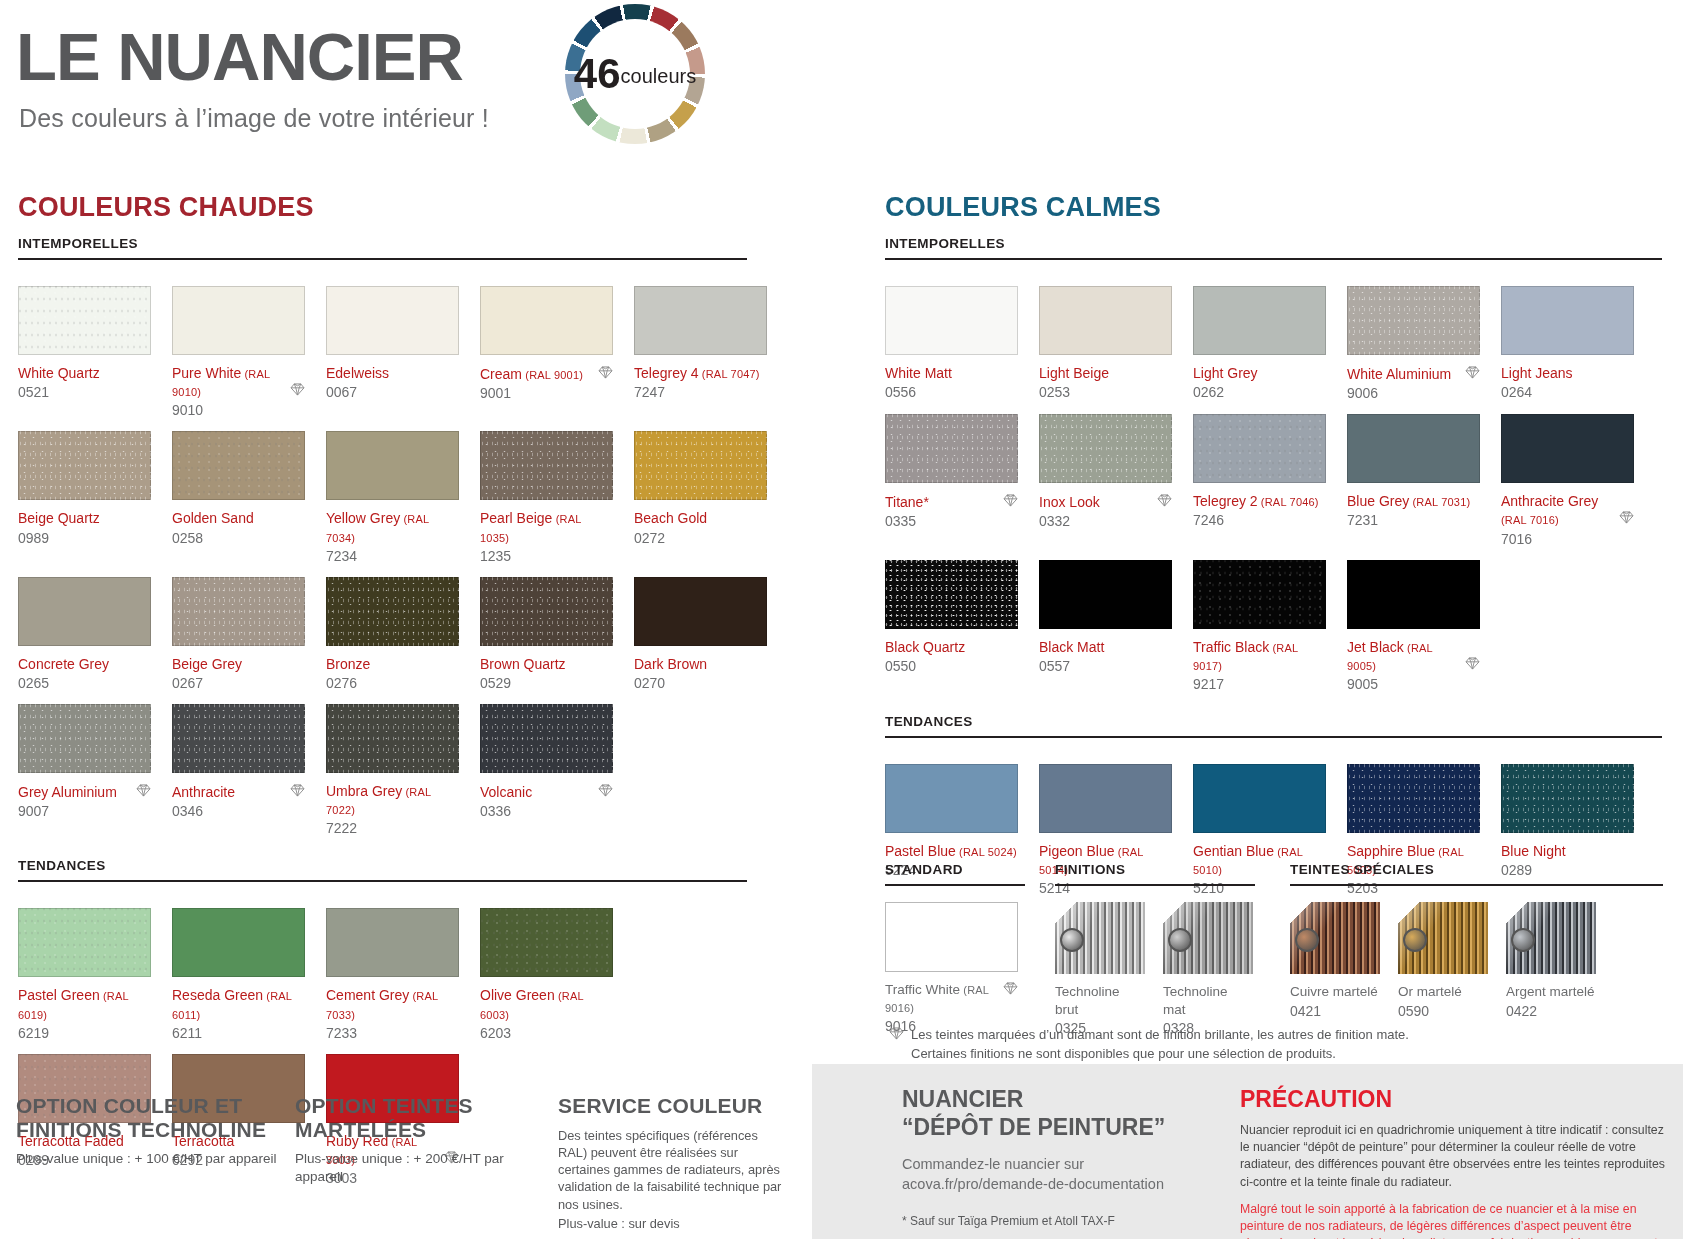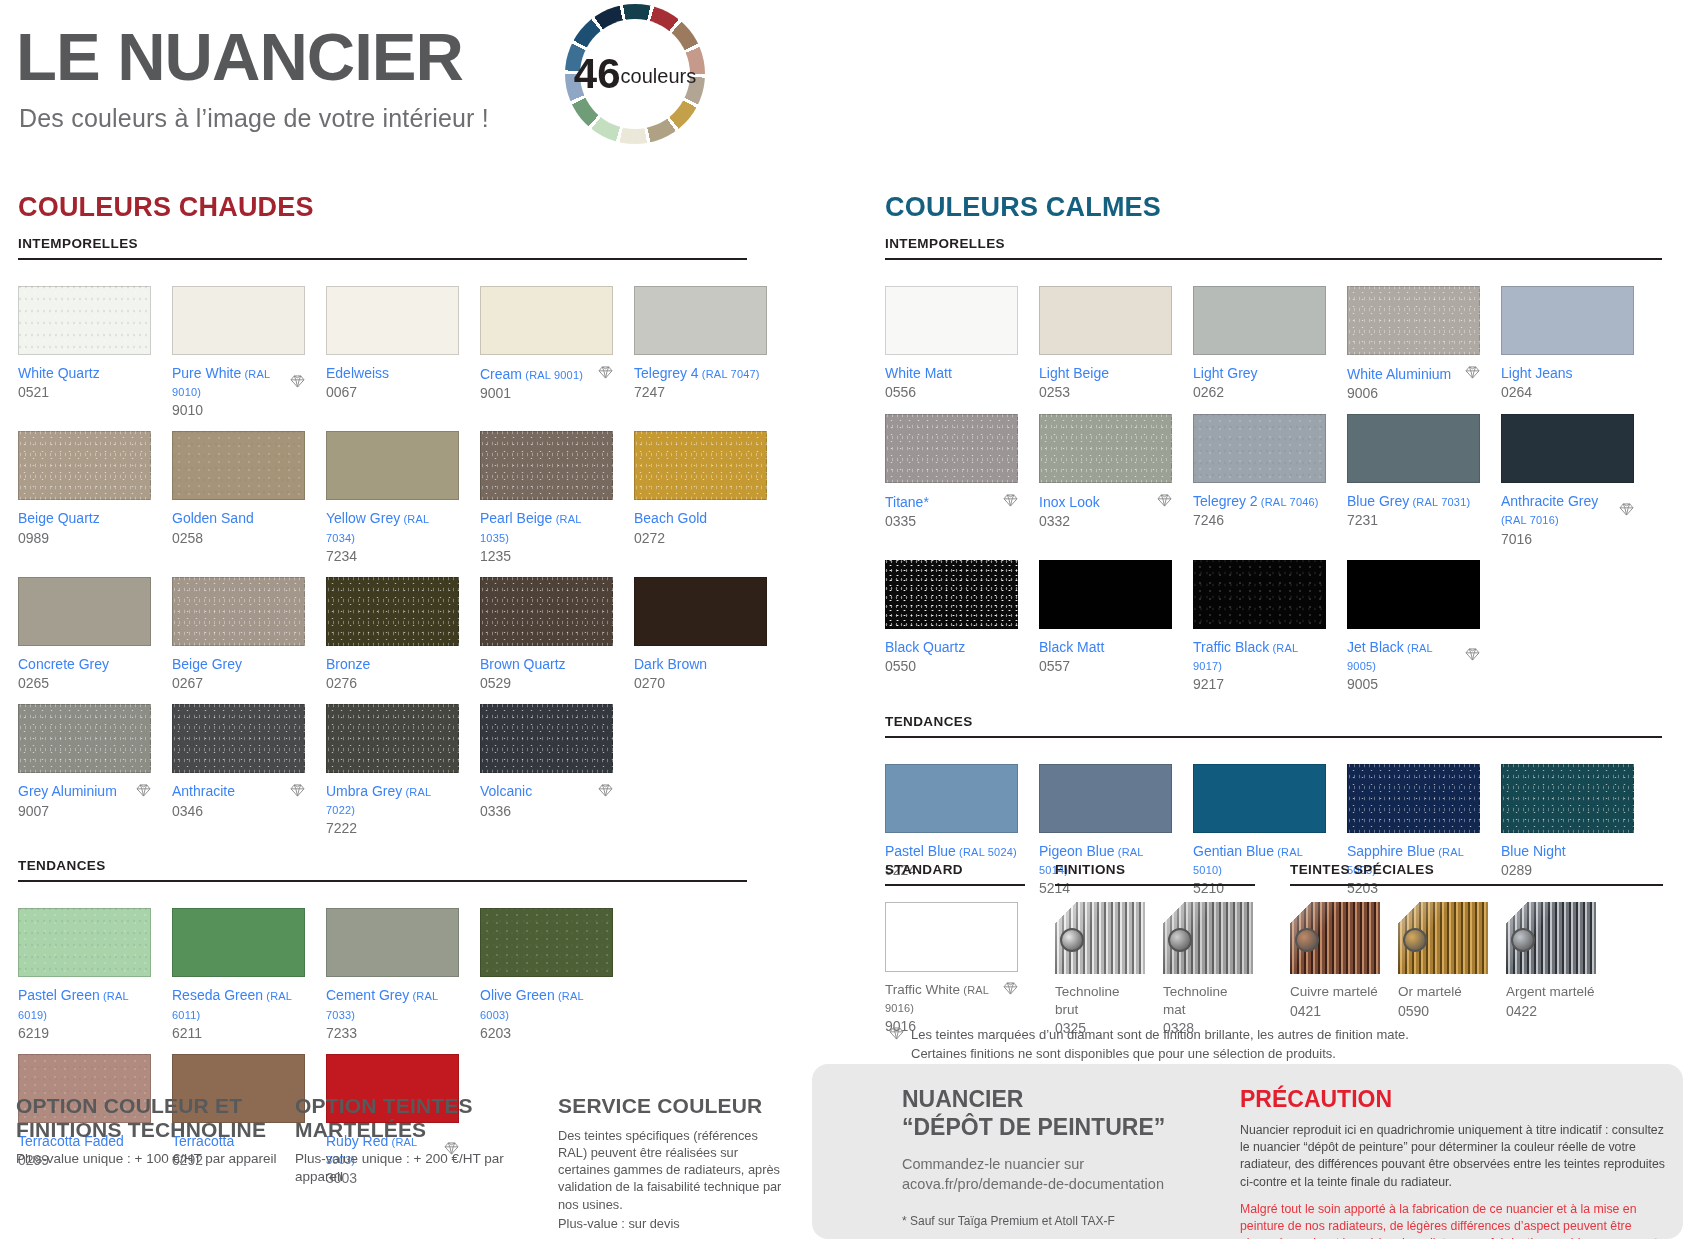--- a/index.html
+++ b/index.html
@@ -31,21 +31,21 @@
   .swatch{width:133px;height:69px;box-sizing:border-box;border:1px solid rgba(0,0,0,.16);}
   .spk-hi{background-image:radial-gradient(rgba(255,255,255,.95) .7px,transparent 1.2px),
           radial-gradient(rgba(255,255,255,.55) .6px,transparent 1.1px);
           background-size:7px 5px,5px 9px;background-position:1px 2px,3px 5px;}
   .spk-mid{background-image:radial-gradient(rgba(255,255,255,.6) .6px,transparent 1.1px),
           radial-gradient(rgba(255,255,255,.35) .5px,transparent 1px);
           background-size:9px 7px,5px 11px;background-position:1px 2px,4px 6px;}
   .spk-lo{background-image:radial-gradient(rgba(255,255,255,.4) .5px,transparent 1px),
           radial-gradient(rgba(120,120,120,.18) .5px,transparent 1px);
           background-size:10px 8px,6px 12px;background-position:1px 2px,4px 6px;}
-  .slabel{margin-top:9px;font-size:14px;line-height:1.3;color:#3b82f6;display:flex;align-items:center;}
+  .slabel{margin-top:9px;font-size:14px;line-height:1.3;color:#b91c1c;display:flex;align-items:flex-end;}
   .slabel .txt{flex:1 1 auto;}
   .ral{font-size:11px;letter-spacing:.2px;}
   .dia{flex:0 0 auto;margin-left:4px;margin-top:1px;}
   .scode{font-size:14px;color:#6d6e70;margin-top:2px;}
 
   
   .special-group .group-label{display:block;}
   .special-items{display:flex;gap:18px;margin-top:16px;}
   .sp-item{width:90px;flex:0 0 auto;}
   .sp-item.wide{width:133px;}
@@ -62,21 +62,21 @@
 
   
   .opt-title{font-size:21px;font-weight:bold;color:#58595b;line-height:1.12;letter-spacing:.2px;}
   .opt-text{font-size:13.5px;color:#58595b;margin-top:9px;line-height:1.35;}
   #option1{left:16px;top:1094px;width:268px;}
   #option2{left:295px;top:1094px;width:250px;}
   #service{left:558px;top:1094px;width:232px;}
   #service .opt-text{font-size:12.8px;}
 
   
-  #grey-panel{left:812px;top:1064px;width:871px;height:175px;background:#e9e9e9;border-radius:16px;}
+  #grey-panel{left:812px;top:1064px;width:871px;height:175px;background:#e9e9e9;}
   #nuancier-block{position:absolute;left:90px;top:22px;width:320px;}
   #nuancier-block h3{margin:0;font-size:23px;font-weight:bold;color:#58595b;line-height:1.2;}
   #nuancier-block .order{margin-top:13px;font-size:14.5px;color:#6d6e70;line-height:1.4;}
   #nuancier-block .foot{position:absolute;top:128px;left:0;font-size:12px;color:#58595b;}
   #precaution-block{position:absolute;left:428px;top:22px;width:425px;}
   #precaution-block h3{margin:0 0 9px 0;font-size:23px;font-weight:bold;color:#e31e2d;}
   #precaution-block .ptext{font-size:12.3px;color:#4a4a4a;line-height:1.4;}
   #precaution-block .pwarn{font-size:12.3px;color:#e8353f;line-height:1.4;margin-top:10px;}
 </style>
 </head>

